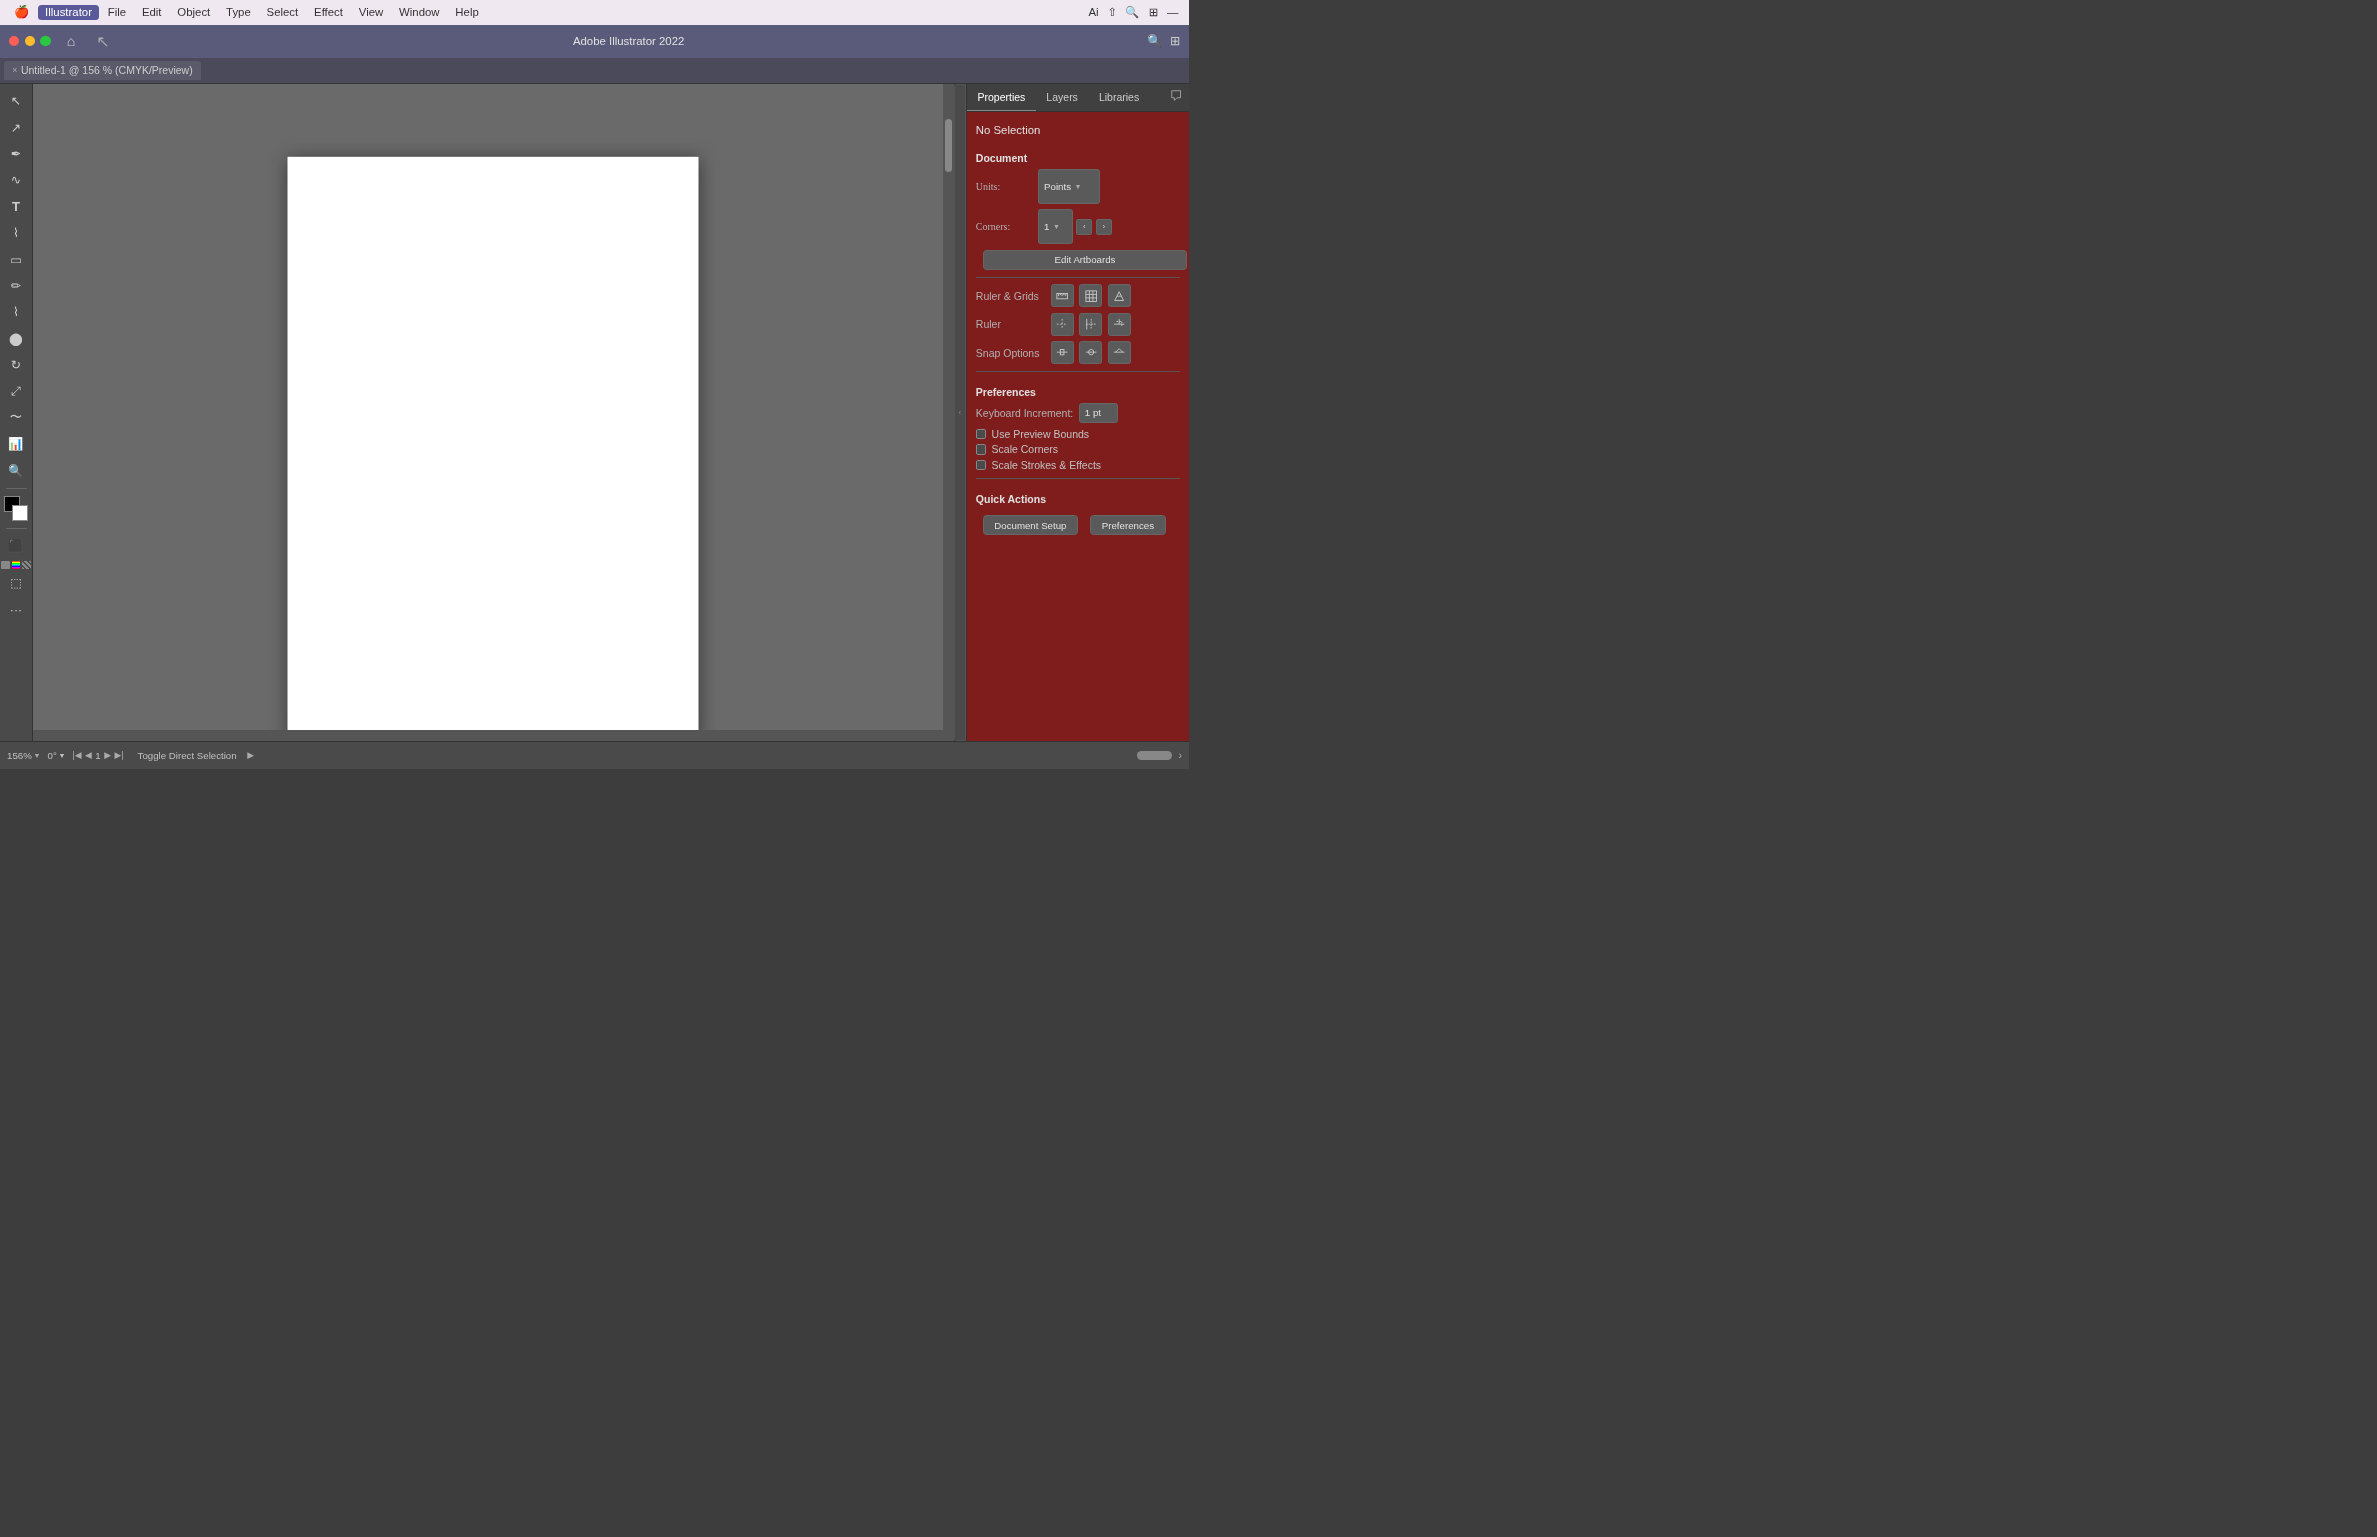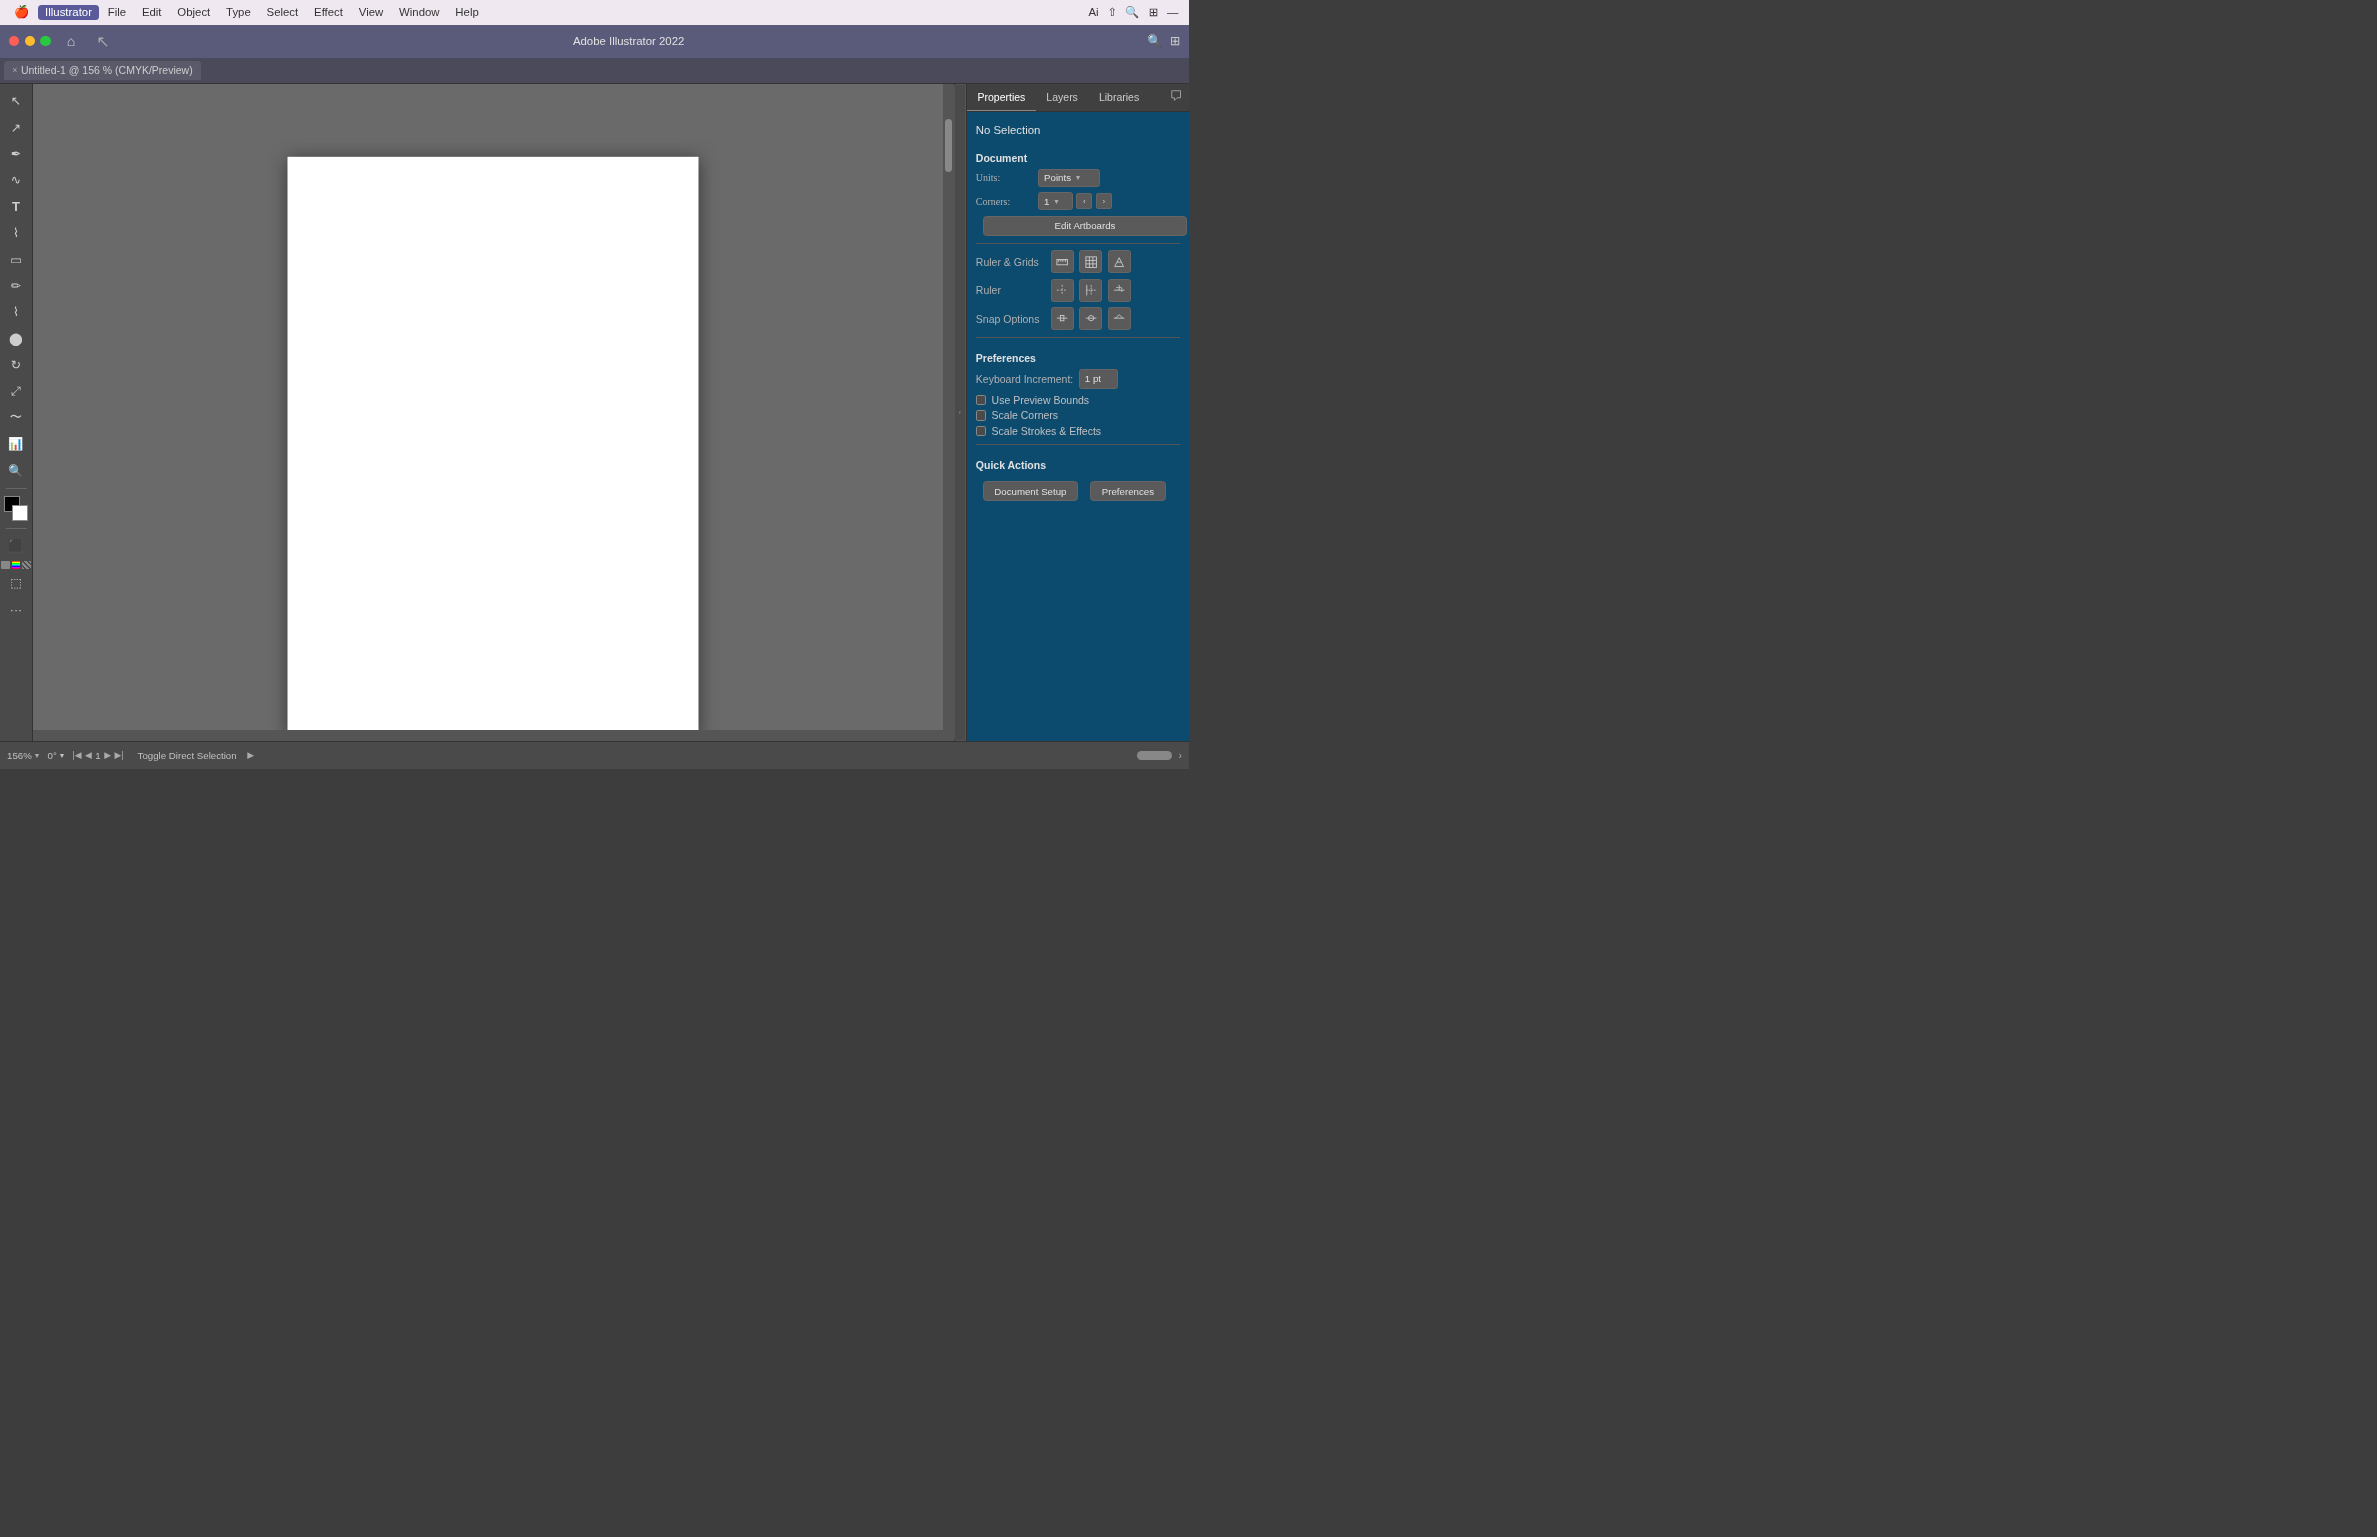--- a/index.html
+++ b/index.html
@@ -207,21 +207,21 @@
     .v-scrollbar .scrollbar-thumb {
       width: 7px;
       height: 53px;
       margin: 1.8px;
       margin-top: 35px;
     }
 
     
     .right-panel {
       width: 223px;
-      background: #0c4a6e;
+      background: #7f1d1d;
       display: flex;
       flex-direction: column;
       border-left: 0.9px solid #333;
     }
     .panel-tabs {
       display: flex;
       border-bottom: 0.9px solid #333;
       background: #404040;
     }
     .panel-tab {
@@ -268,21 +268,21 @@
       align-items: center;
       gap: 3.5px;
     }
     .select-box {
       background: #5a5a5a;
       border: 0.9px solid #666;
       border-radius: 2.6px;
       color: #e0e0e0;
       font-size: 9.7px;
       padding: 1.8px 5.3px;
-      height: 18px;
+      height: 35px;
       display: flex;
       align-items: center;
       gap: 3.5px;
       min-width: 62px;
       cursor: pointer;
     }
     .select-arrow { font-size: 7px; color: #aaa; }
     .nav-btn {
       width: 16px;
       height: 16px;

